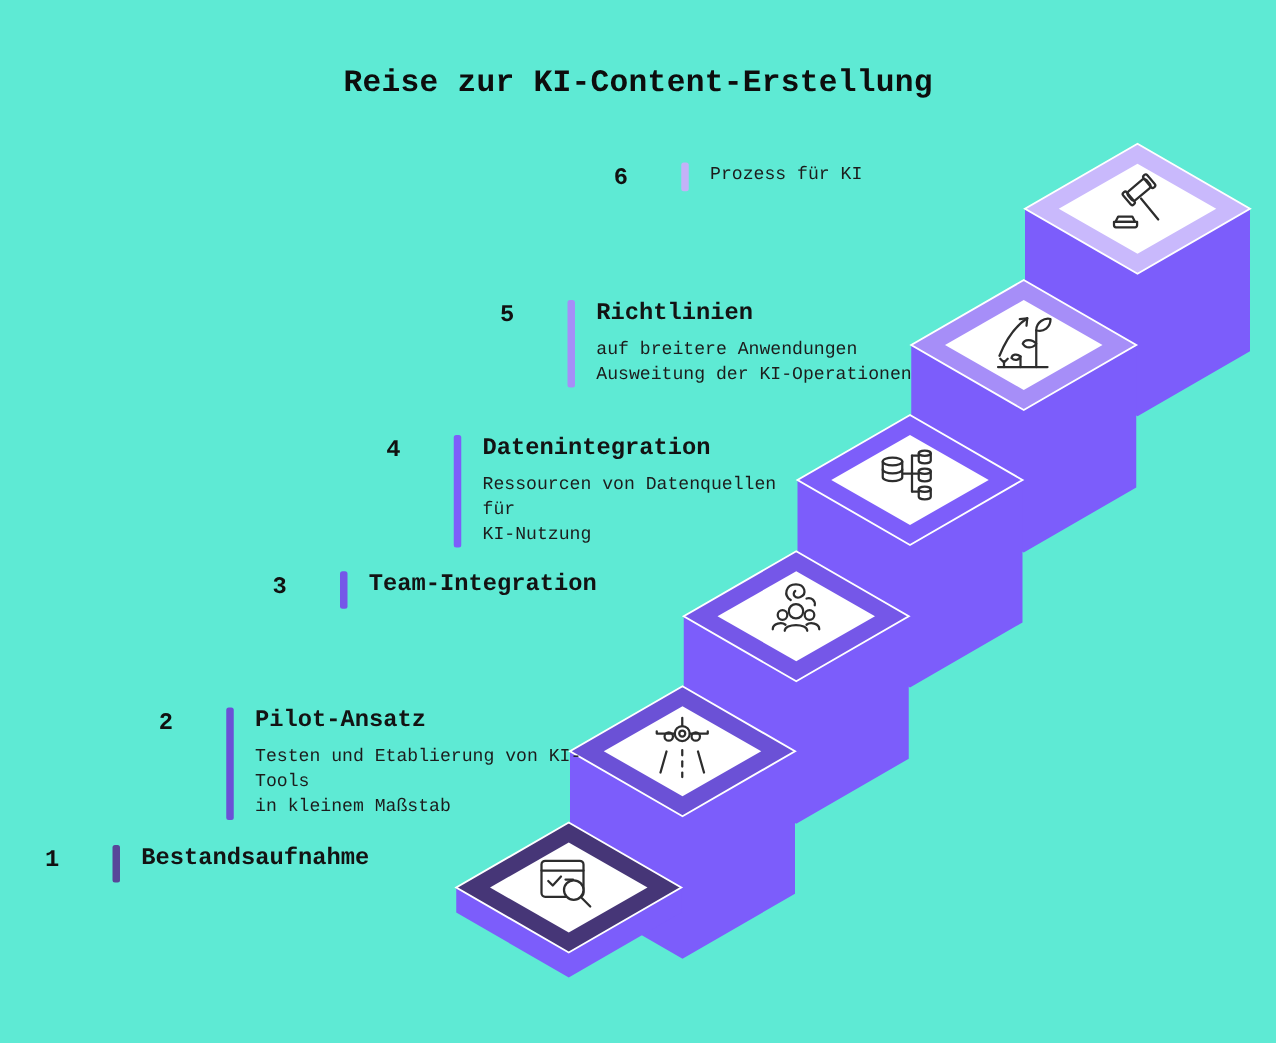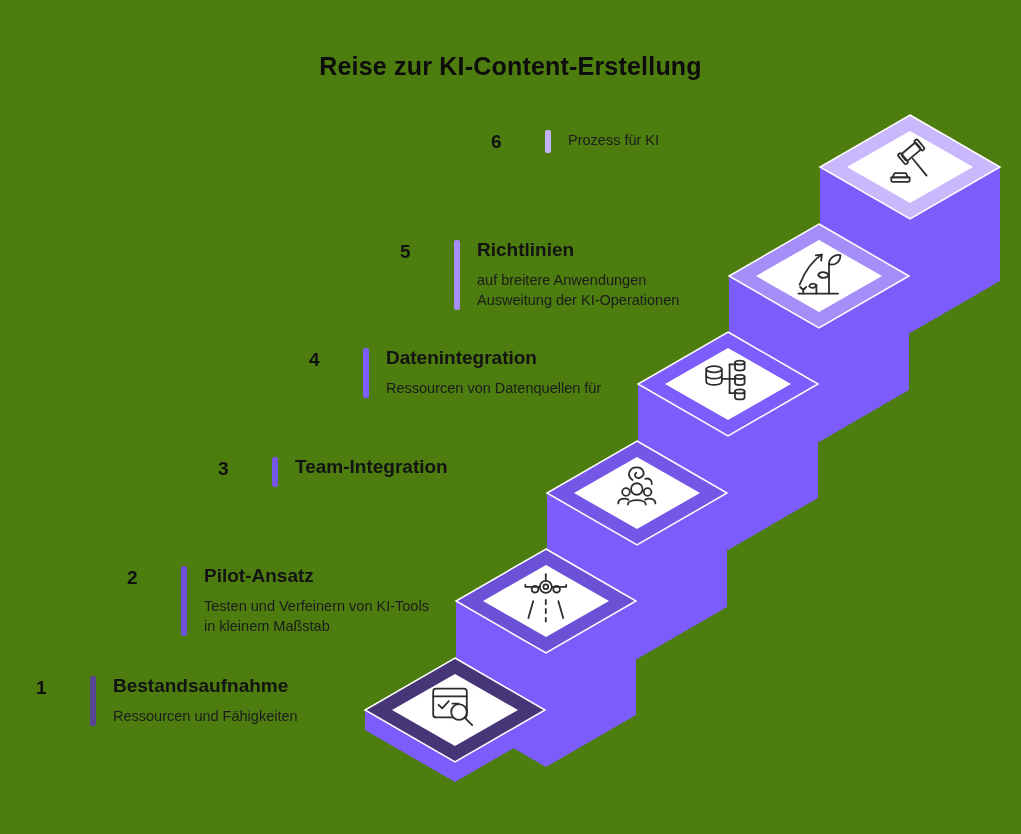--- a/index.html
+++ b/index.html
@@ -1,21 +1,21 @@
 <!DOCTYPE html>
 <html><head>
 <meta charset="utf-8">
 <style>
   html,body{margin:0;padding:0;background:#ffffff;}
   .canvas{
     position:relative;
     width:1021px;height:834px;
-    background:#4d7c0f;
+    background:#5eead4;
     overflow:hidden;
-    font-family:Liberation Sans, sans-serif;
+    font-family:Liberation Mono, monospace;
   }
   .page-title{
     position:absolute;
     top:52px;left:0;width:1021px;
     margin:0;
     text-align:center;
     font-size:25px;
     font-weight:bold;
     letter-spacing:0.2px;
     color:#0d0d0d;
@@ -171,52 +171,52 @@
       </g>
     </g>
   </svg>
 
   <div class="step-row" style="left:36px;top:676px;">
     <div class="step-number">1</div>
     <div class="step-bar" style="background: rgb(88, 70, 153);"></div>
     <div class="step-text">
       <div class="step-title">Bestandsaufnahme</div>
       <div class="step-desc">
-        <span>Ressourcen und Fähigkeiten</span>
       </div>
     </div>
   </div>
 
   <div class="step-row" style="left:127px;top:566px;">
     <div class="step-number">2</div>
     <div class="step-bar" style="background: rgb(107, 81, 214);"></div>
     <div class="step-text">
       <div class="step-title">Pilot-Ansatz</div>
       <div class="step-desc">
-        <span>Testen und Verfeinern von KI-Tools</span>
+        <span>Testen und Etablierung von KI-Tools</span>
         <span>in kleinem Maßstab</span>
       </div>
     </div>
   </div>
 
   <div class="step-row" style="left:218px;top:457px;">
     <div class="step-number">3</div>
     <div class="step-bar" style="background: rgb(117, 87, 232);"></div>
     <div class="step-text">
       <div class="step-title">Team-Integration</div>
     </div>
   </div>
 
   <div class="step-row" style="left:309px;top:348px;">
     <div class="step-number">4</div>
     <div class="step-bar" style="background: rgb(125, 94, 250);"></div>
     <div class="step-text">
       <div class="step-title">Datenintegration</div>
       <div class="step-desc">
         <span>Ressourcen von Datenquellen für</span>
+        <span>KI-Nutzung</span>
       </div>
     </div>
   </div>
 
   <div class="step-row" style="left:400px;top:240px;">
     <div class="step-number">5</div>
     <div class="step-bar" style="background: rgb(166, 142, 248);"></div>
     <div class="step-text">
       <div class="step-title">Richtlinien</div>
       <div class="step-desc">

